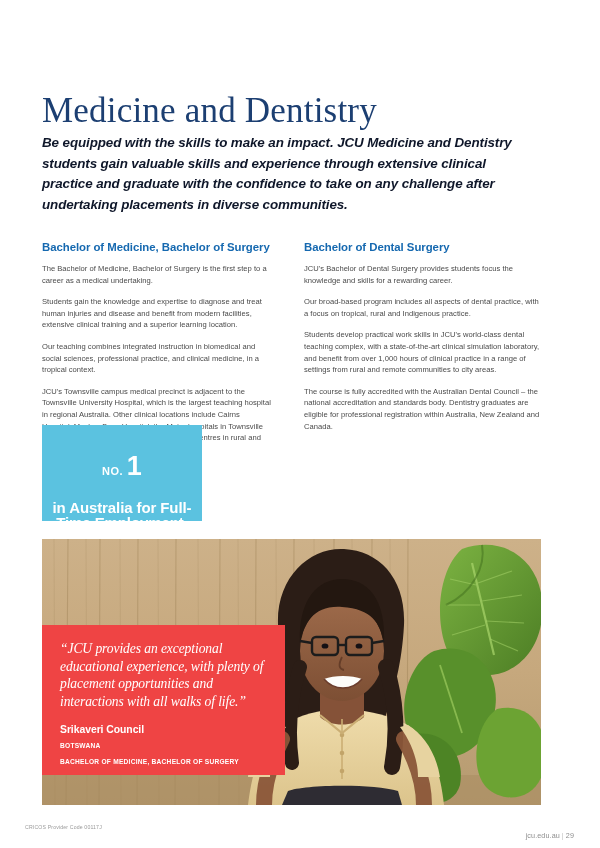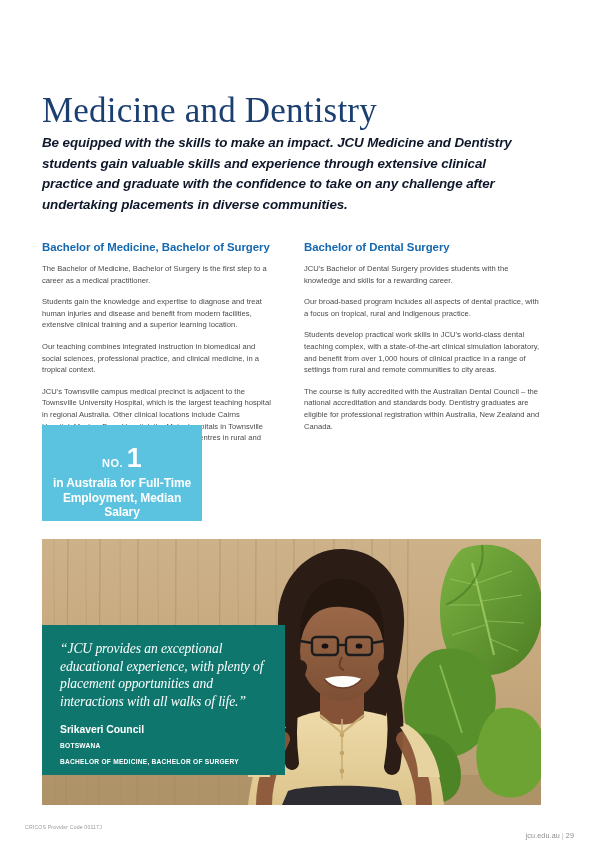--- a/index.html
+++ b/index.html
@@ -80,41 +80,41 @@
   .stat-box {
     position: absolute;
     left: 42px;
     top: 425px;
     width: 160px;
     height: 96px;
     background: #5bc2e0;
     color: #ffffff;
     text-align: center;
     box-sizing: border-box;
-    padding-top: 20px;
+    padding-top: 28px;
   }
   .stat-rank {
     display: flex;
     align-items: baseline;
     justify-content: center;
     gap: 4px;
   }
   .stat-rank-label {
     font-size: 11px;
     font-weight: 700;
     letter-spacing: 0.4px;
   }
   .stat-rank-value {
     font-size: 27px;
     font-weight: 700;
     line-height: 27px;
   }
   .stat-desc {
-    margin-top: 4px;
-    font-size: 12px;
+    margin-top: 21px;
+    font-size: 15px;
     font-weight: 700;
     line-height: 14.5px;
     letter-spacing: -0.1px;
     padding: 0 8px;
   }
   .stat-source {
     margin-top: 10px;
     font-size: 4.6px;
     font-weight: 400;
     letter-spacing: 0.1px;
@@ -133,21 +133,21 @@
   }
   .photo svg { display: block; width: 100%; height: 100%; }
 
   
   .quote-box {
     position: absolute;
     left: 42px;
     top: 625px;
     width: 243px;
     height: 150px;
-    background: #0f766e;
+    background: #ef4444;
     box-sizing: border-box;
     padding: 15px 18px 0 18px;
     color: #ffffff;
   }
   .quote-text {
     font-family: "Liberation Serif", serif;
     font-style: italic;
     font-size: 13.6px;
     line-height: 17.6px;
     letter-spacing: -0.1px;
@@ -190,29 +190,29 @@
 <body>
 
 <div class="page">
 
   <h1 class="page-title">Medicine and Dentistry</h1>
 
   <div class="intro">Be equipped with the skills to make an impact. JCU Medicine and Dentistry students gain valuable skills and experience through extensive clinical practice and graduate with the confidence to take on any challenge after undertaking placements in diverse communities.</div>
 
   <div class="col col-left">
     <div class="col-heading">Bachelor of Medicine, Bachelor of Surgery</div>
-    <p>The Bachelor of Medicine, Bachelor of Surgery is the first step to a career as a medical practitioner.</p>
+    <p>The Bachelor of Medicine, Bachelor of Surgery is the first step to a career as a medical undertaking.</p>
     <p>Students gain the knowledge and expertise to diagnose and treat human injuries and disease and benefit from modern facilities, extensive clinical training and a superior learning location.</p>
     <p>Our teaching combines integrated instruction in biomedical and social sciences, professional practice, and clinical medicine, in a tropical context.</p>
     <p>JCU's Townsville campus medical precinct is adjacent to the Townsville University Hospital, which is the largest teaching hospital in regional Australia. Other clinical locations include Cairns Hospital, Mackay Base Hospital, the Mater hospitals in Townsville and Mackay, and numerous smaller teaching centres in rural and remote communities.</p>
   </div>
 
   <div class="col col-right">
     <div class="col-heading">Bachelor of Dental Surgery</div>
-    <p>JCU's Bachelor of Dental Surgery provides students with the knowledge and skills for a rewarding career.</p>
+    <p>JCU's Bachelor of Dental Surgery provides students focus the knowledge and skills for a rewarding career.</p>
     <p>Our broad-based program includes all aspects of dental practice, with a focus on tropical, rural and Indigenous practice.</p>
     <p>Students develop practical work skills in JCU's world-class dental teaching complex, with a state-of-the-art clinical simulation laboratory, and benefit from over 1,000 hours of clinical practice in a range of settings from rural and remote communities to city areas.</p>
     <p>The course is fully accredited with the Australian Dental Council – the national accreditation and standards body. Dentistry graduates are eligible for professional registration within Australia, New Zealand and Canada.</p>
   </div>
 
   <div class="stat-box">
     <div class="stat-rank">
       <span class="stat-rank-label">NO.</span>
       <span class="stat-rank-value">1</span>
     </div>

